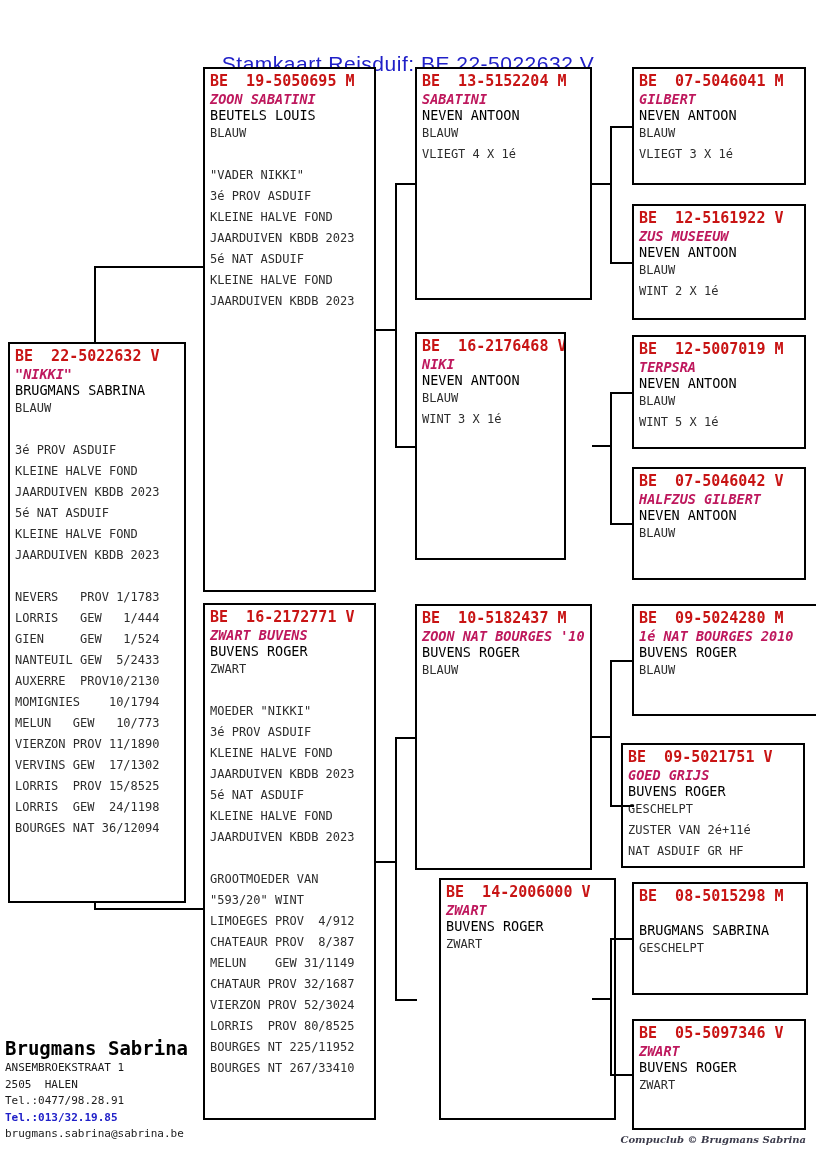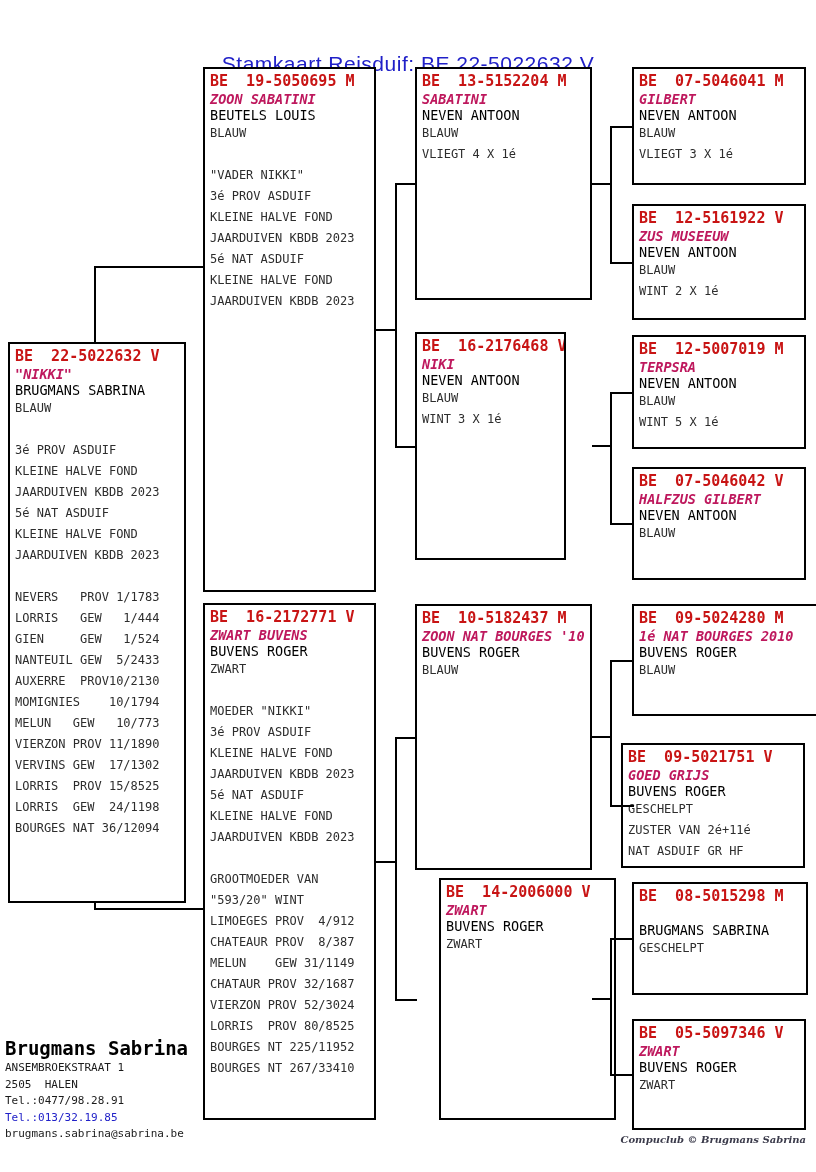--- a/index.html
+++ b/index.html
@@ -33,21 +33,21 @@
     font-size:12px;color:#2d2d2d;white-space:pre;line-height:21px;
   }
   .cline{position:absolute;background:#000;}
   .footer{position:absolute;left:5px;top:1036px;}
   .owner{
     font-size:19px;font-weight:bold;color:#000;line-height:24px;white-space:pre;
   }
   .contact{
     font-size:11px;color:#1a1a1a;line-height:16.5px;white-space:pre;
   }
-  .contact-blue{color:#2020c8;}
+  .contact-blue{color:#2020c8;font-weight:bold;}
   .credit{
     position:absolute;right:10px;top:1134px;
     font-family:"DejaVu Serif","Liberation Serif",serif;
     font-style:italic;font-weight:bold;font-size:10px;color:#3a3a4a;
     white-space:pre;
   }
 </style>
 </head>
 <body>
 

